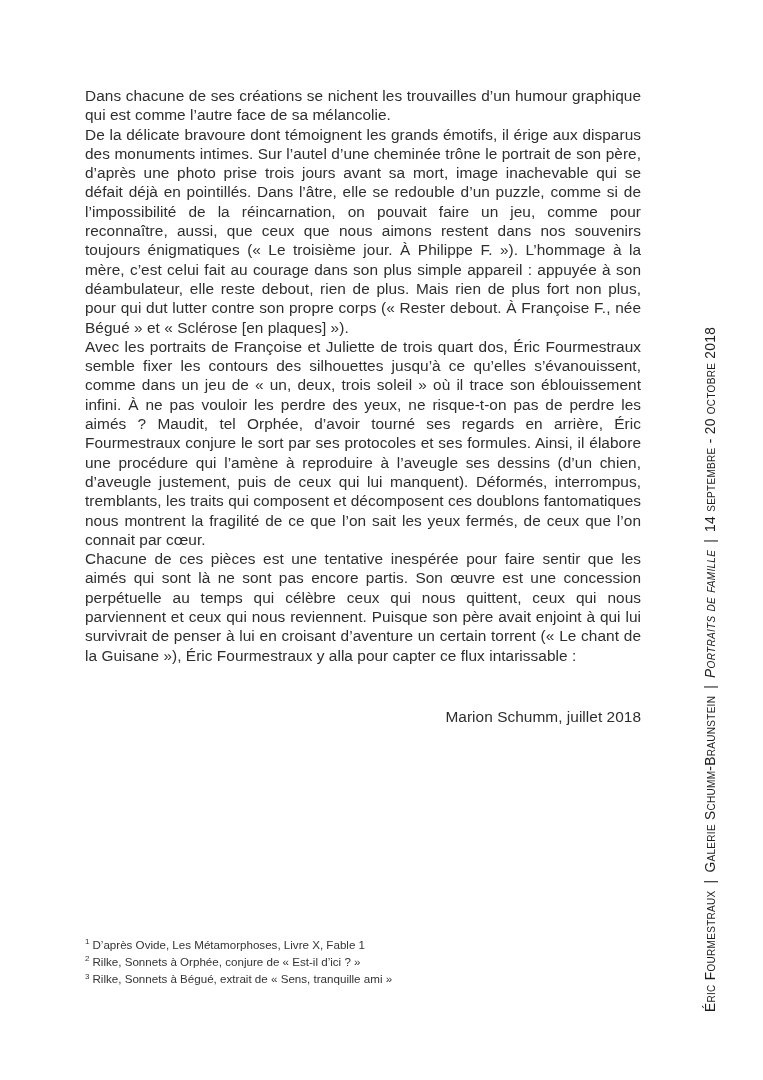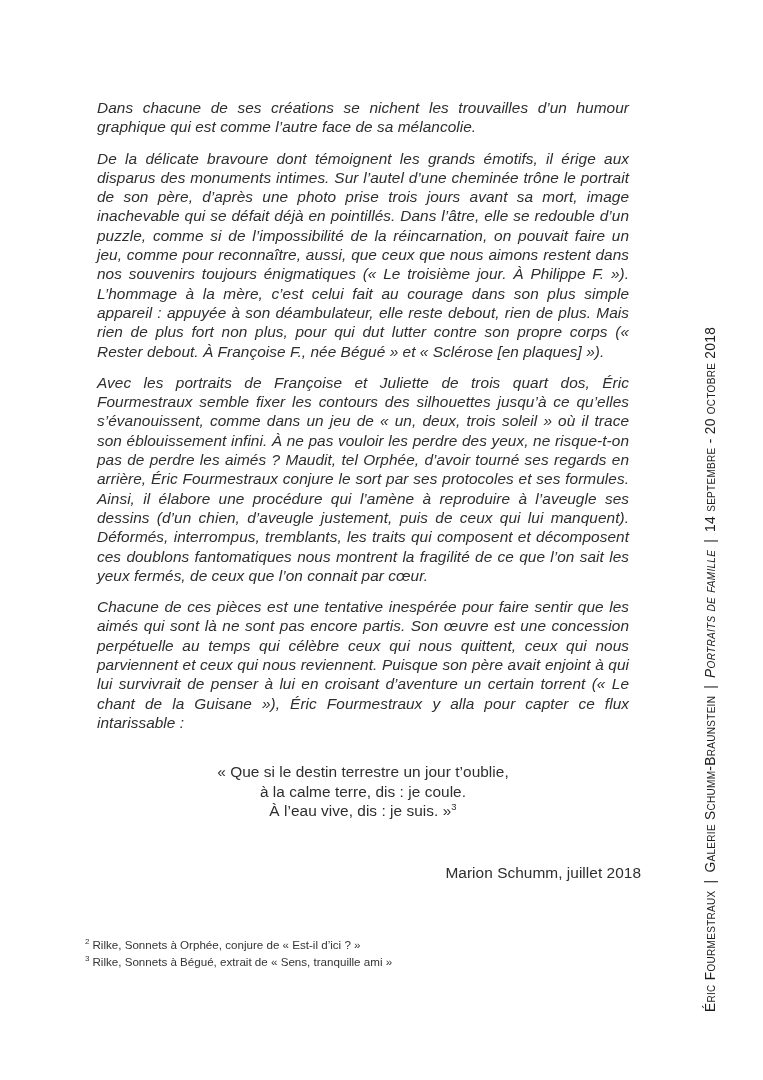--- a/index.html
+++ b/index.html
@@ -25,22 +25,21 @@
     position: absolute;
     left: 85px;
     top: 86px;
     width: 556px;
     font-size: 15.4px;
     line-height: 19.3px;
     text-align: justify;
     letter-spacing: 0.05px;
   }
   .body-text p {
-    margin: 12px;
-    font-style: italic;
+    margin: 0;
   }
   .quote {
     margin-top: 30px;
     text-align: center;
   }
   .quote-line {
     line-height: 19.5px;
   }
   sup {
     font-size: 9.5px;
@@ -90,30 +89,26 @@
 <body>
 
 <div class="page">
 
   <main class="body-text">
     <p>Dans chacune de ses créations se nichent les trouvailles d’un humour graphique qui est comme l’autre face de sa mélancolie.</p>
     <p>De la délicate bravoure dont témoignent les grands émotifs, il érige aux disparus des monuments intimes. Sur l’autel d’une cheminée trône le portrait de son père, d’après une photo prise trois jours avant sa mort, image inachevable qui se défait déjà en pointillés. Dans l’âtre, elle se redouble d’un puzzle, comme si de l’impossibilité de la réincarnation, on pouvait faire un jeu, comme pour reconnaître, aussi, que ceux que nous aimons restent dans nos souvenirs toujours énigmatiques (« Le troisième jour. À Philippe F. »). L’hommage à la mère, c’est celui fait au courage dans son plus simple appareil : appuyée à son déambulateur, elle reste debout, rien de plus. Mais rien de plus fort non plus, pour qui dut lutter contre son propre corps (« Rester debout. À Françoise F., née Bégué » et « Sclérose [en plaques] »).</p>
     <p>Avec les portraits de Françoise et Juliette de trois quart dos, Éric Fourmestraux semble fixer les contours des silhouettes jusqu’à ce qu’elles s’évanouissent, comme dans un jeu de « un, deux, trois soleil » où il trace son éblouissement infini. À ne pas vouloir les perdre des yeux, ne risque-t-on pas de perdre les aimés ? Maudit, tel Orphée, d’avoir tourné ses regards en arrière, Éric Fourmestraux conjure le sort par ses protocoles et ses formules. Ainsi, il élabore une procédure qui l’amène à reproduire à l’aveugle ses dessins (d’un chien, d’aveugle justement, puis de ceux qui lui manquent). Déformés, interrompus, tremblants, les traits qui composent et décomposent ces doublons fantomatiques nous montrent la fragilité de ce que l’on sait les yeux fermés, de ceux que l’on connait par cœur.</p>
     <p>Chacune de ces pièces est une tentative inespérée pour faire sentir que les aimés qui sont là ne sont pas encore partis. Son œuvre est une concession perpétuelle au temps qui célèbre ceux qui nous quittent, ceux qui nous parviennent et ceux qui nous reviennent. Puisque son père avait enjoint à qui lui survivrait de penser à lui en croisant d’aventure un certain torrent (« Le chant de la Guisane »), Éric Fourmestraux y alla pour capter ce flux intarissable :</p>
 
-    <div class="quote">
-      <div class="quote-line">« Que si le destin terrestre un jour t’oublie,</div>
-      <div class="quote-line">à la calme terre, dis : je coule.</div>
-      <div class="quote-line"><span>À l’eau vive, dis : je suis. »</span><sup>3</sup></div>
-    </div>
 
     <div class="signature">Marion Schumm, juillet 2018</div>
   </main>
 
   <footer class="footnotes">
+    <div class="footnote"><sup>1</sup><span>D’après Ovide, Les Métamorphoses, Livre X, Fable 1</span></div>
     <div class="footnote"><sup>2</sup><span>Rilke, Sonnets à Orphée, conjure de « Est-il d’ici ? »</span></div>
     <div class="footnote"><sup>3</sup><span>Rilke, Sonnets à Bégué, extrait de « Sens, tranquille ami »</span></div>
   </footer>
 
   <aside class="colophon">
     <span class="seg">Éric Fourmestraux</span><span class="sep">|</span><span class="seg">Galerie Schumm-Braunstein</span><span class="sep">|</span><span class="seg italic">Portraits de famille</span><span class="sep">|</span><span class="seg">14 septembre - 20 octobre 2018</span>
   </aside>
 
 </div>
 

